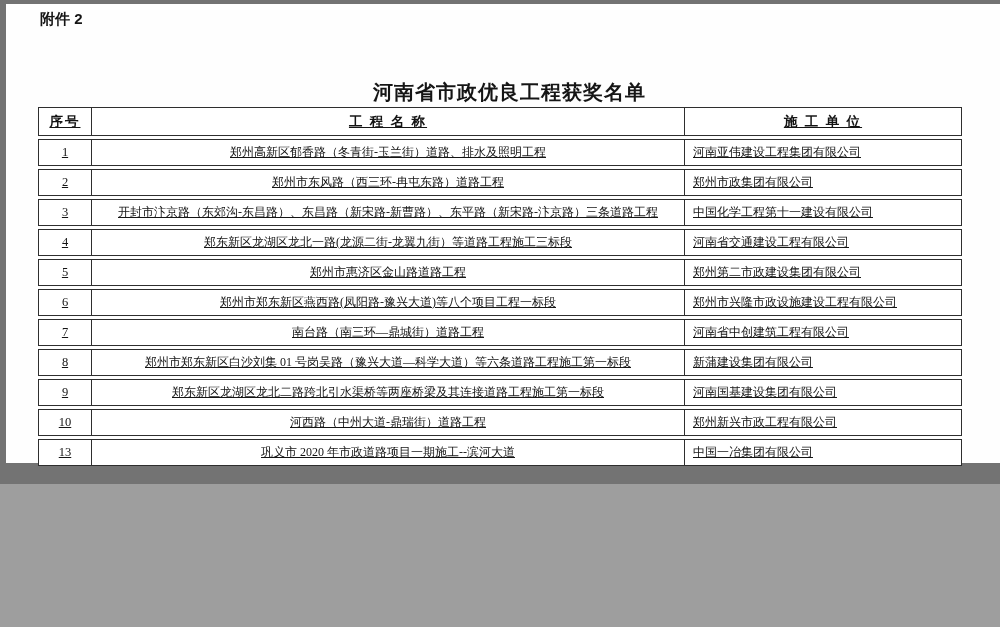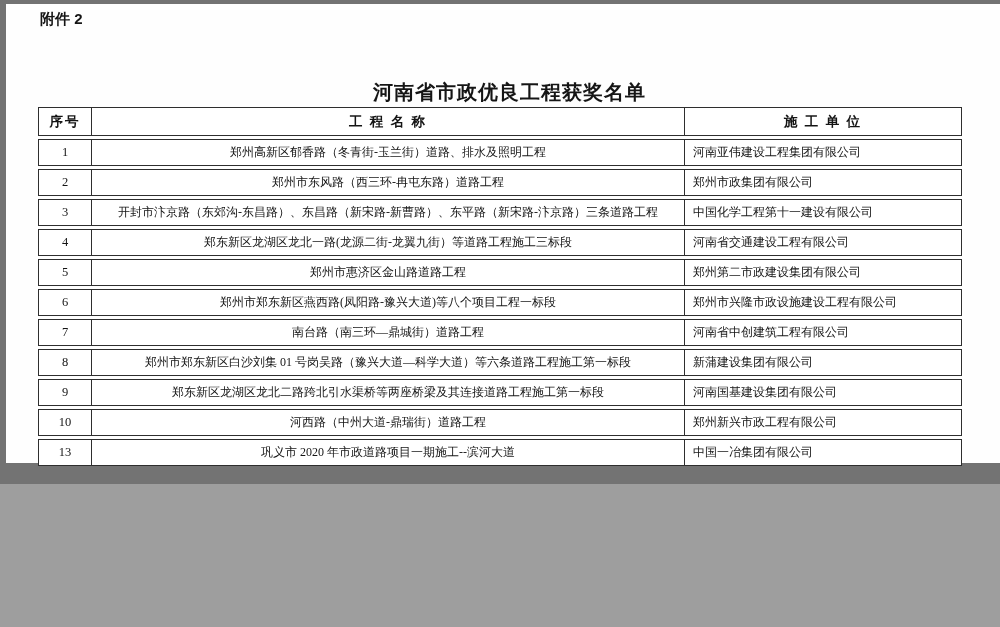--- a/index.html
+++ b/index.html
@@ -41,20 +41,21 @@
     position:absolute;
     left:32px;top:100px;
     width:924px;
   }
   table{
     width:100%;
     border-collapse:separate;
     border-spacing:0 3px;
     font-size:12px;
     color:#141414;
+    text-decoration:underline;
   }
   th,td{
     border:1px solid #2e2e2e;
     border-left:none;
     vertical-align:middle;
     padding:1px 8px;
     line-height:17px;
     background:#fff;
   }
   th:first-child,td:first-child{

